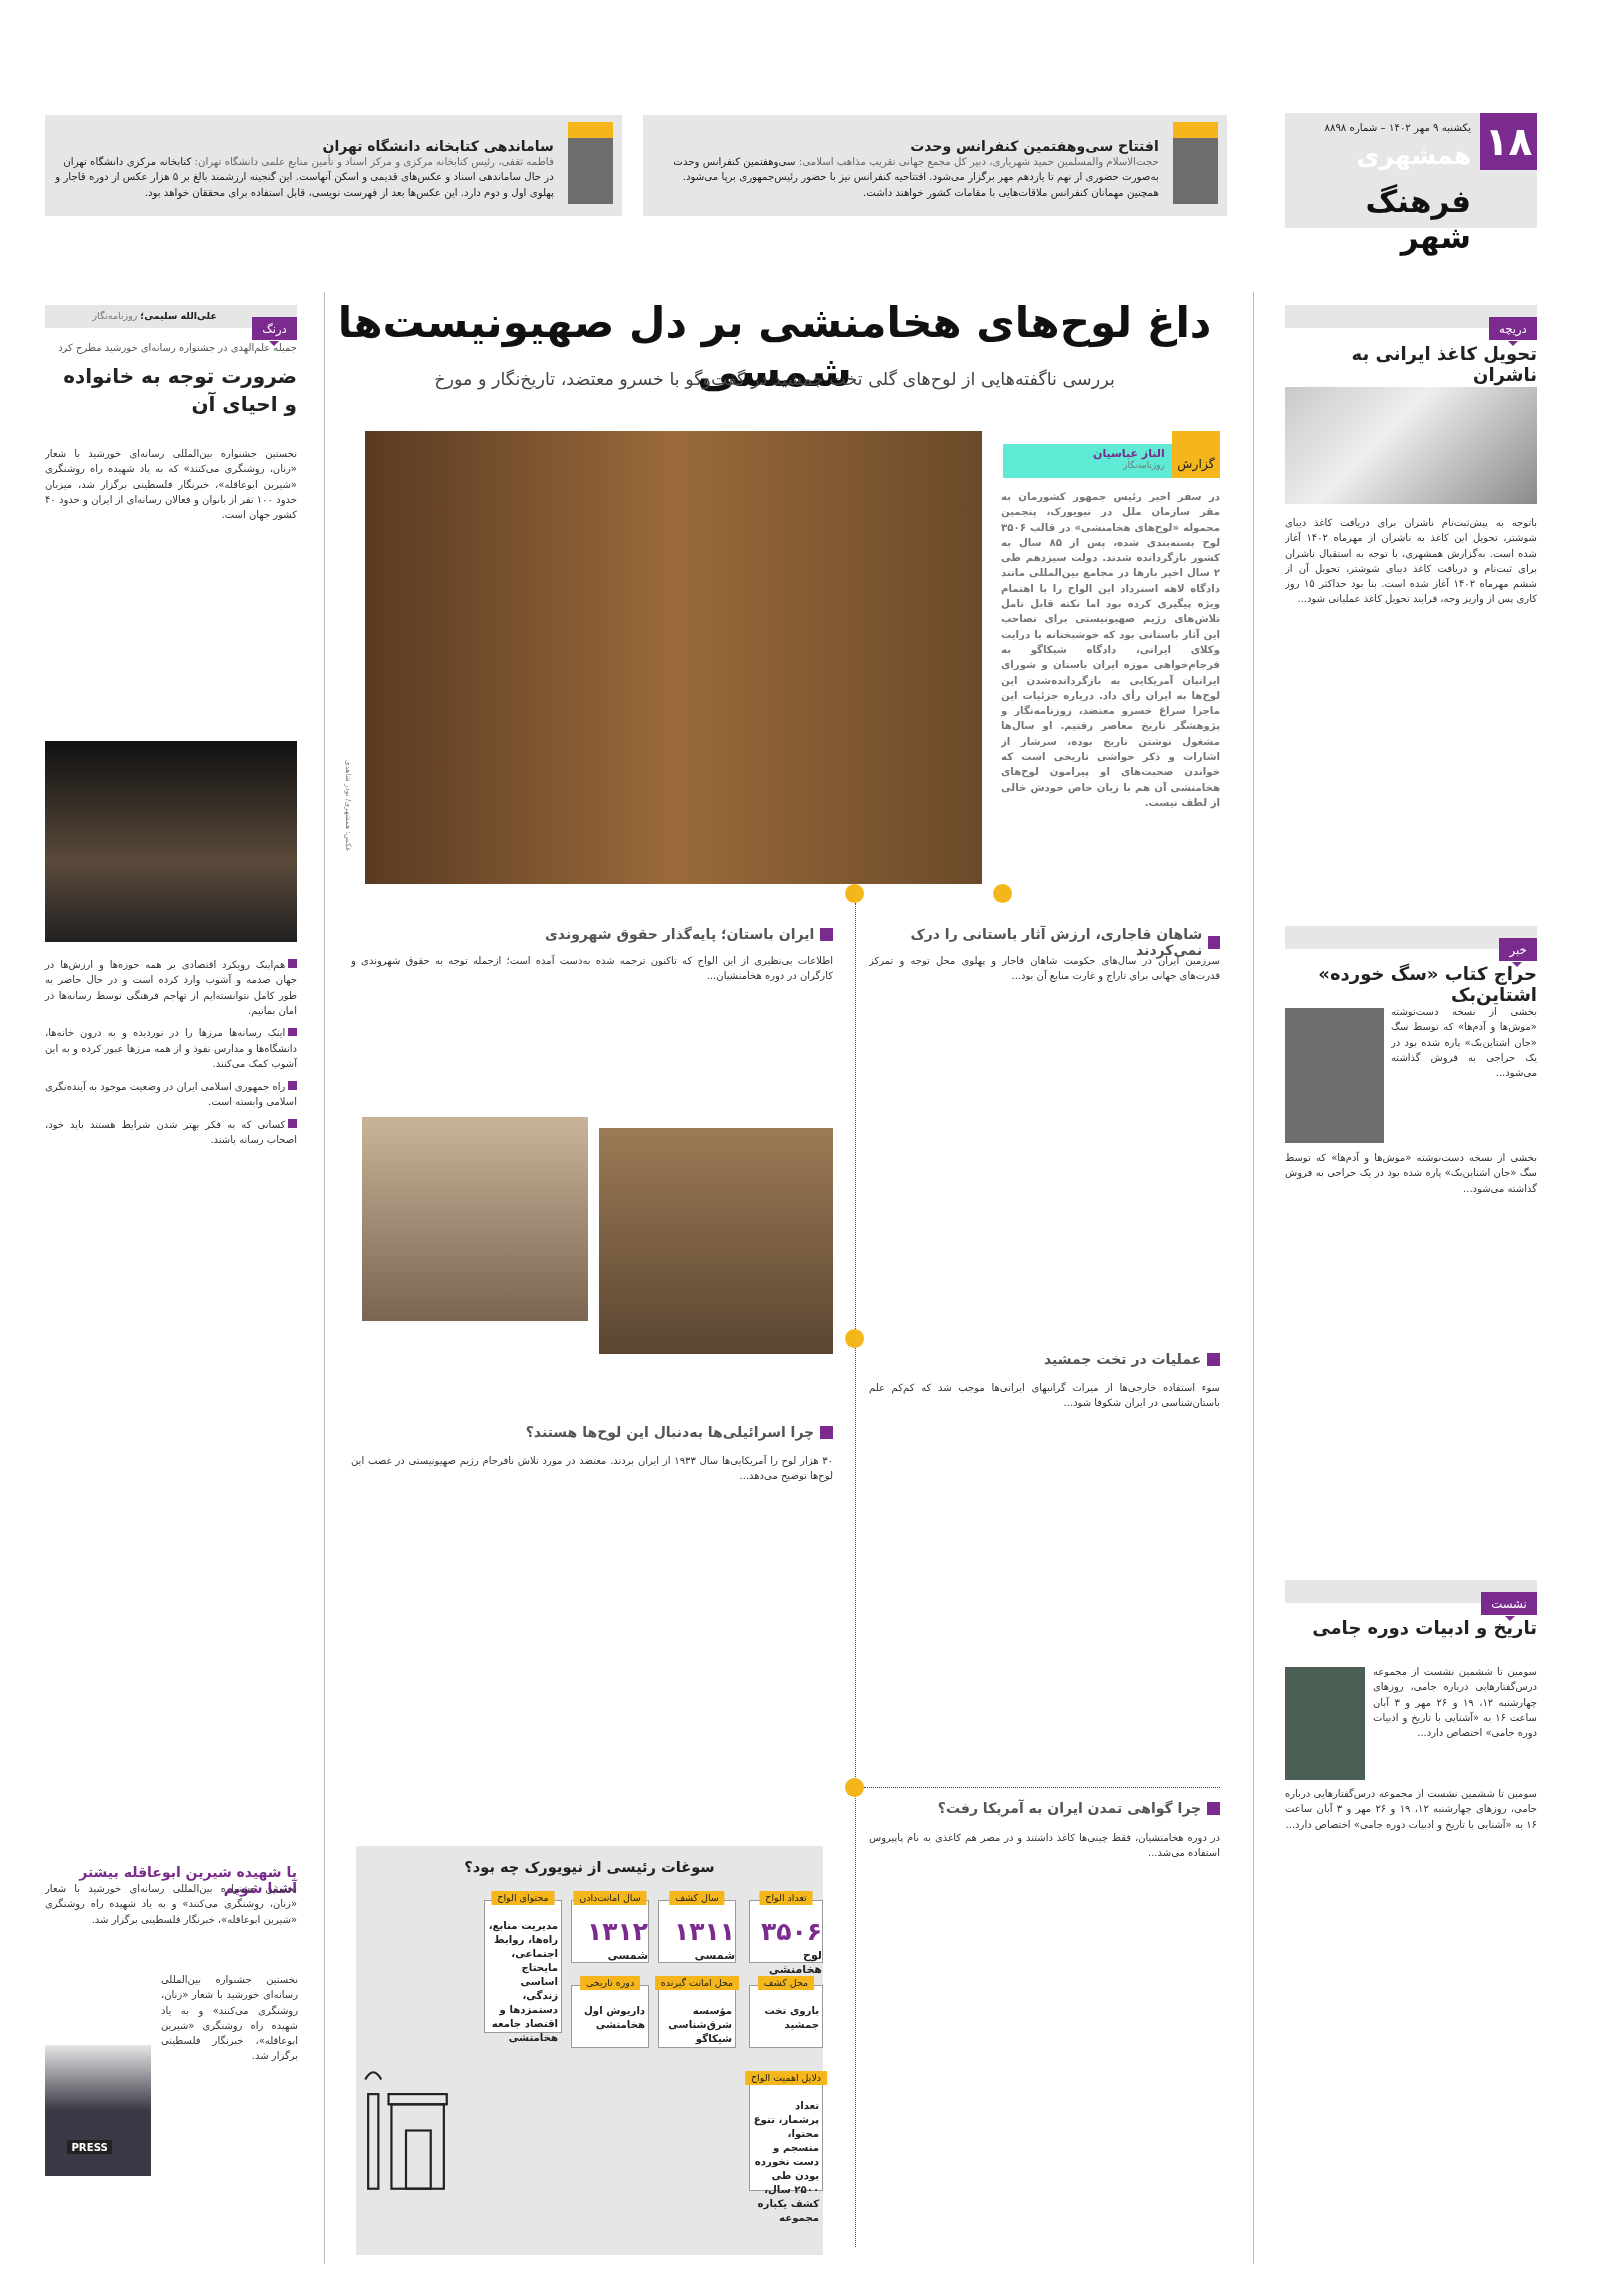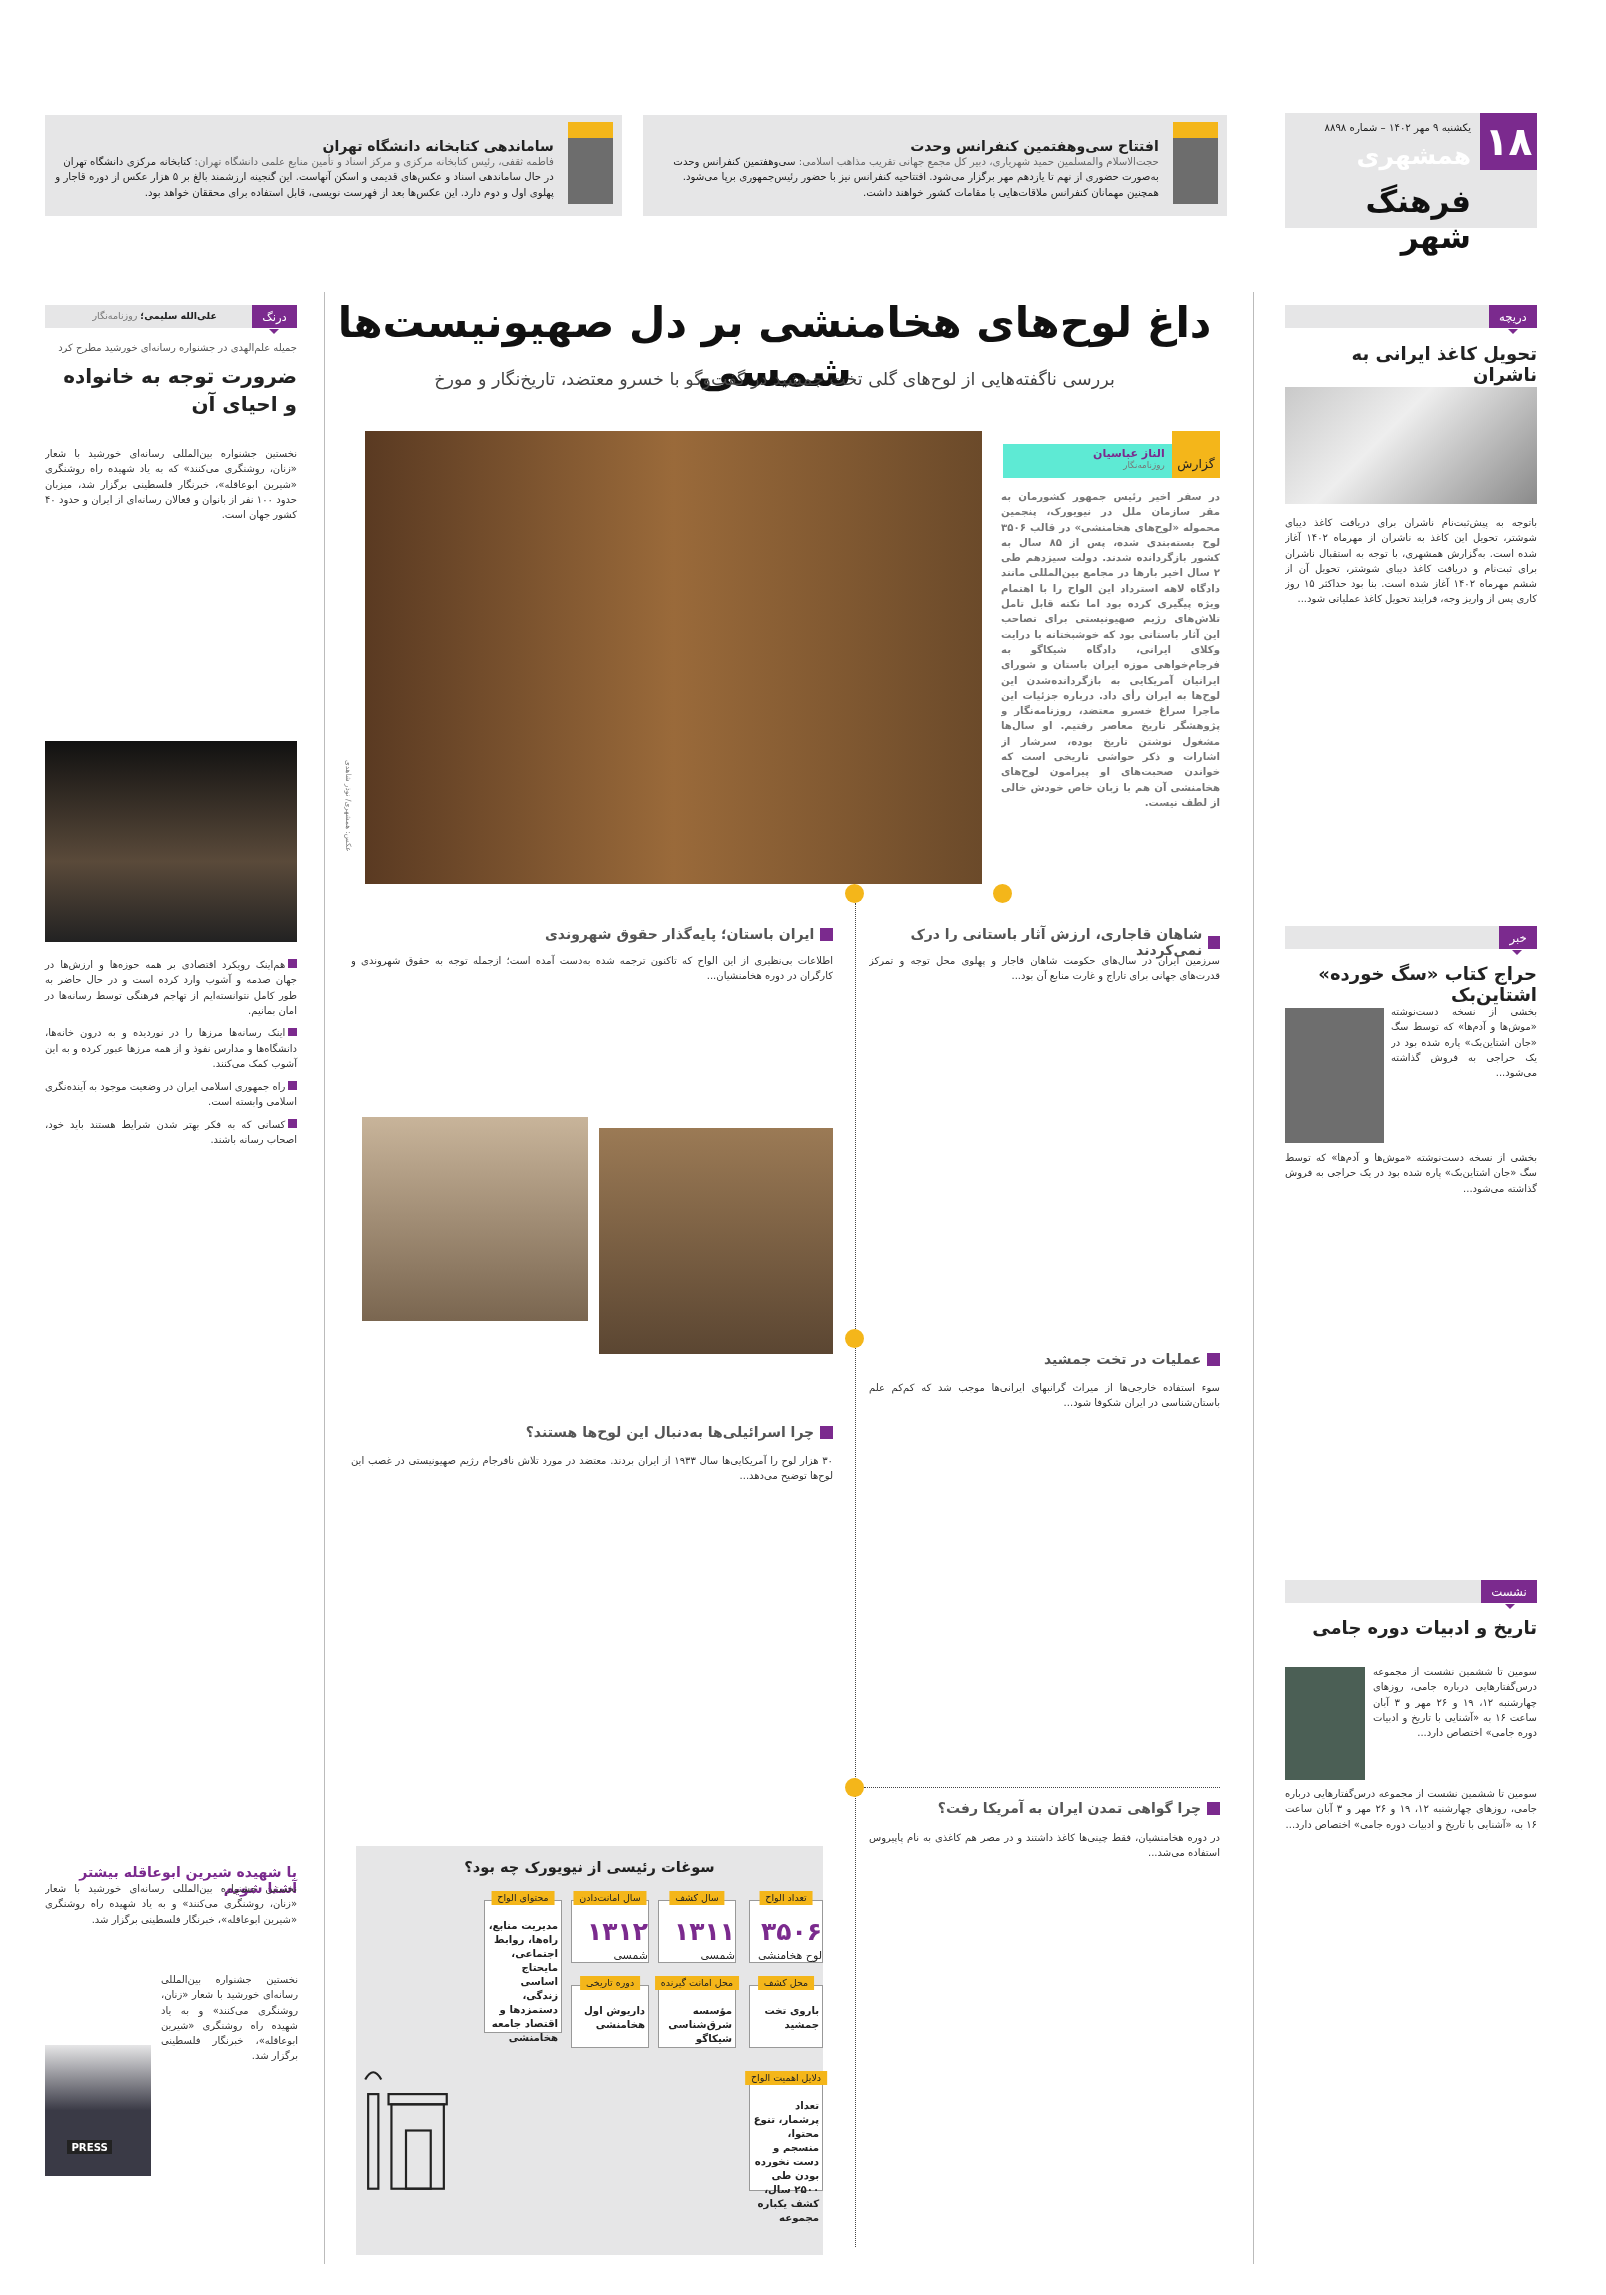--- a/index.html
+++ b/index.html
@@ -12,21 +12,21 @@
 #paper-name{position:absolute;right:66px;top:28px;font-size:25px;font-weight:bold;color:#fff;letter-spacing:1.5px}
 #section-name{position:absolute;right:66px;top:70px;font-size:31px;font-weight:900;color:#111}
 
 .brief{position:absolute;top:115px;height:101px;background:#e6e6e7;padding:10.2px 10.2px 7.3px 10.2px}
 .brief .photo{position:absolute;right:8.8px;top:7.3px;width:45px;height:82px;background:linear-gradient(#f4b61a 0 20%,#6d6d6d 20%)}
 .brief h3{font-size:14px;font-weight:bold;margin-right:58px;margin-top:13px}
 .brief p{font-size:10.2px;line-height:15.3px;margin-right:58px;color:#222}
 .brief p .lead{color:#666}
 
 .kicker{position:absolute;height:23.4px;background:#e6e6e7}
-.kicker .tag{position:absolute;right:0;top:0;height:23.4px;background:#7b2a8e;color:#fff;font-size:11.7px;padding:0 10.2px;display:flex;align-items:center}
+.kicker .tag{position:absolute;right:0;top:12px;height:23.4px;background:#7b2a8e;color:#fff;font-size:11.7px;padding:0 10.2px;display:flex;align-items:center}
 .kicker .tag::after{content:"";position:absolute;bottom:-5.8px;right:40%;border-left:5.8px solid transparent;border-right:5.8px solid transparent;border-top:5.8px solid #7b2a8e}
 .col-title{font-weight:bold;color:#222}
 .body-text{font-size:10px;line-height:15.3px;color:#333;text-align:justify}
 .img{background:#777;position:absolute}
 
 #main-title{left:329px;top:298px;width:891px;text-align:center;font-size:42px;font-weight:900;color:#111}
 #main-sub{left:329px;top:369px;width:891px;text-align:center;font-size:17.5px;color:#444}
 .divider-v{position:absolute;width:0.7px;background:#bbb}
 
 #byline{left:1001px;top:431px;width:219px;height:47px}
@@ -37,21 +37,21 @@
 .sub-h{font-size:14px;font-weight:bold;color:#555;display:flex;align-items:center;gap:5.8px}
 .sub-h .sq{width:13px;height:13px;background:#7b2a8e;display:inline-block}
 .dot{position:absolute;width:19px;height:19px;border-radius:50%;background:#f4b61a}
 .dotline-h{position:absolute;height:0;border-top:0.7px dotted #444}
 .dotline-v{position:absolute;width:0;border-left:0.7px dotted #444}
 #info-panel{left:356px;top:1846px;width:467px;height:409px;background:#e6e6e7}
 #info-title{position:absolute;top:11.7px;width:100%;text-align:center;font-size:14.6px;font-weight:bold}
 .card{position:absolute;background:#fff;border:0.7px solid #999;}
 .card .lbl{position:absolute;top:-10.2px;left:50%;transform:translateX(-50%);background:#f4b61a;font-size:9.5px;padding:1.5px 5.8px;white-space:nowrap;direction:rtl}
 .card .big{font-size:25px;font-weight:900;color:#7b2a8e;margin-top:16px}
-.card .small{font-size:11px;font-weight:normal;margin-top:2.9px;line-height:14.6px}
+.card .small{font-size:11px;font-weight:bold;margin-top:2.9px;line-height:14.6px}
 .card .txt{font-size:10.2px;font-weight:bold;line-height:14px;margin-top:17.5px;padding:0 2.9px}
 </style>
 </head>
 <body>
 
 <div id="masthead" class="abs">
   <div id="page-num">۱۸</div>
   <div id="date-line">یکشنبه ۹ مهر ۱۴۰۲ – شماره ۸۸۹۸</div>
   <div id="paper-name">همشهری</div>
   <div id="section-name">فرهنگ شهر</div>

